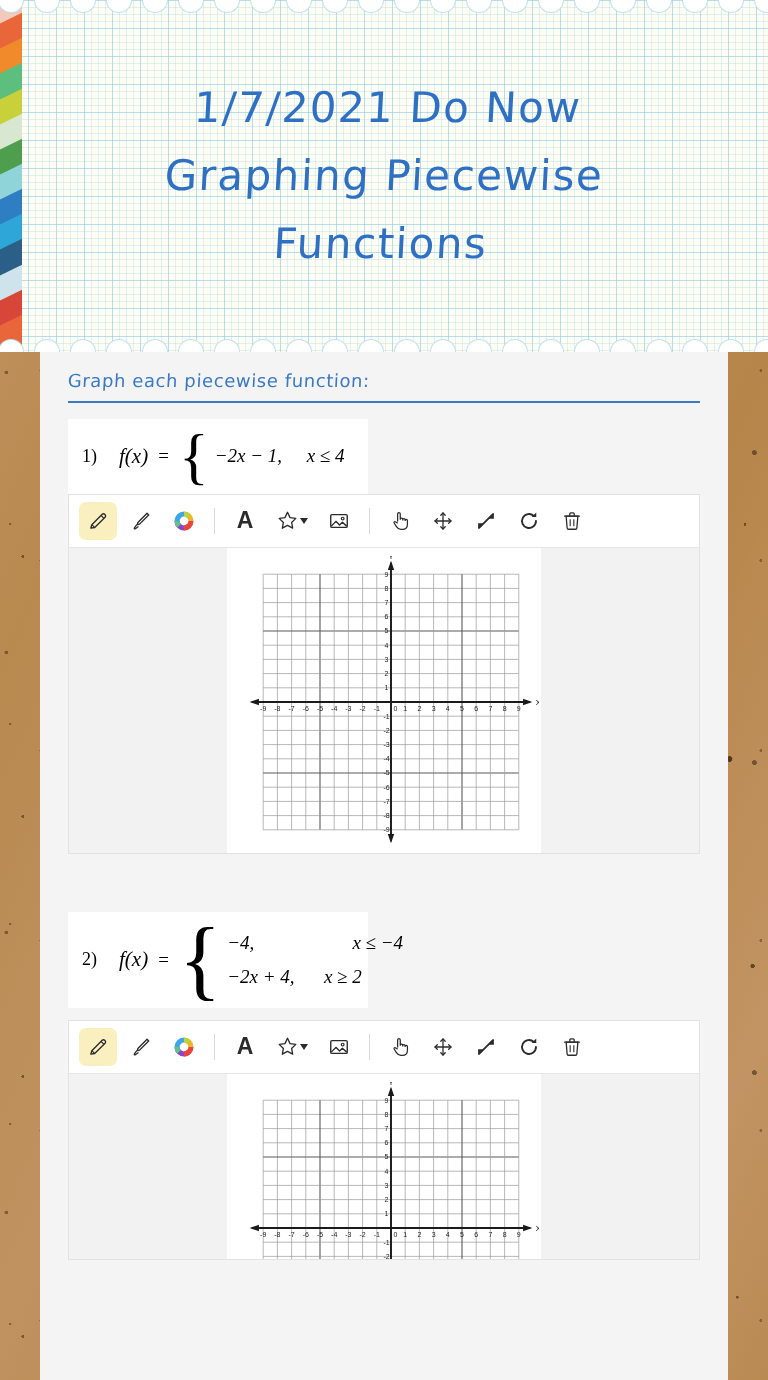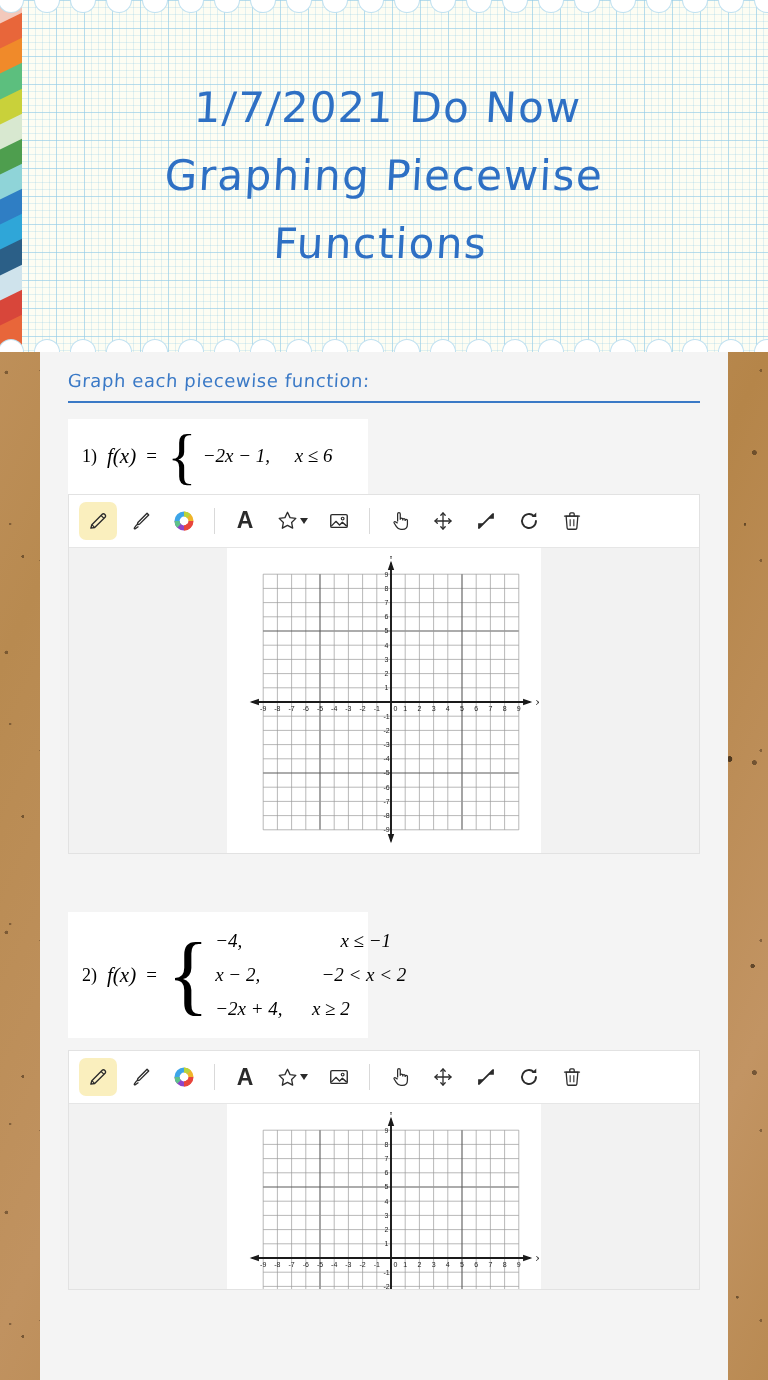--- a/index.html
+++ b/index.html
@@ -142,21 +142,21 @@
   }
   .math-row {
     display: flex;
     align-items: center;
     gap: 6px;
   }
   .prob-num { font-size: 18px; }
   .fx {
     font-size: 21px;
     font-style: italic;
-    margin-left: 4px;
+    margin-left: 16px;
   }
   .eq { font-size: 19px; margin: 0 4px; }
   .brace {
     font-size: 62px;
     font-weight: 300;
     line-height: .82;
     font-family: "Liberation Serif", serif;
   }
   .brace-3 { font-size: 88px; }
   .cases { display: flex; flex-direction: column; }
@@ -334,21 +334,21 @@
 
   <div class="math-card">
     <div class="math-row">
       <span class="prob-num">1)</span>
       <span class="fx">f(x)</span>
       <span class="eq">=</span>
       <span class="brace">{</span>
       <span class="cases">
         <span class="case-line">
           <span class="case-expr">−2x − 1,</span>
-          <span class="case-cond">x ≤ 6</span>
+          <span class="case-cond">x ≤ 4</span>
         </span>
       </span>
     </div>
   </div>
 
 
   <div class="widget">
     <div class="toolbar" id="toolbar-1">
         <div class="tool active" title="Pencil">
           <span>
@@ -545,25 +545,21 @@
 
   <div class="math-card">
     <div class="math-row">
       <span class="prob-num">2)</span>
       <span class="fx">f(x)</span>
       <span class="eq">=</span>
       <span class="brace brace-3">{</span>
       <span class="cases">
         <span class="case-line">
           <span class="case-expr">−4,</span>
-          <span class="case-cond">       x ≤ −1</span>
-        </span>
-        <span class="case-line">
-          <span class="case-expr">x − 2,</span>
-          <span class="case-cond">   −2 &lt; x &lt; 2</span>
+          <span class="case-cond">       x ≤ −4</span>
         </span>
         <span class="case-line">
           <span class="case-expr">−2x + 4,</span>
           <span class="case-cond"> x ≥ 2</span>
         </span>
       </span>
     </div>
   </div>
 
   <div class="widget" style="margin-top:12px;">

